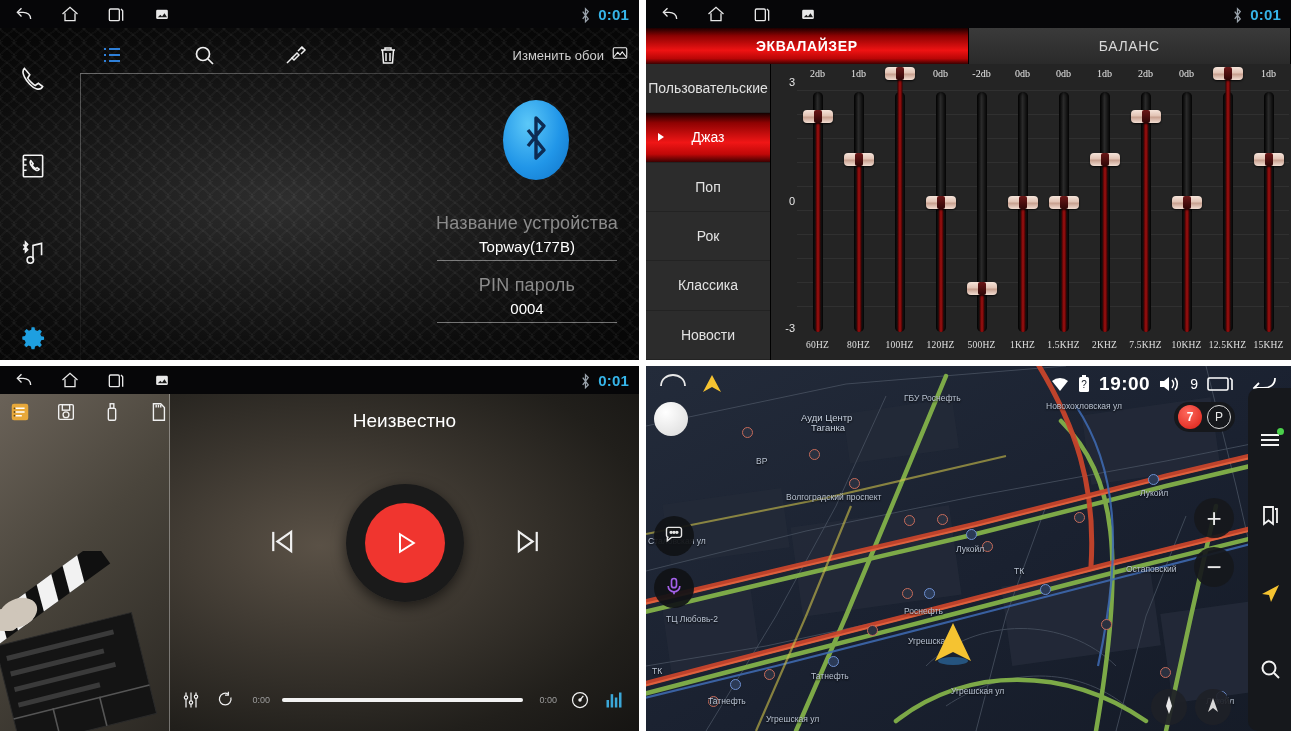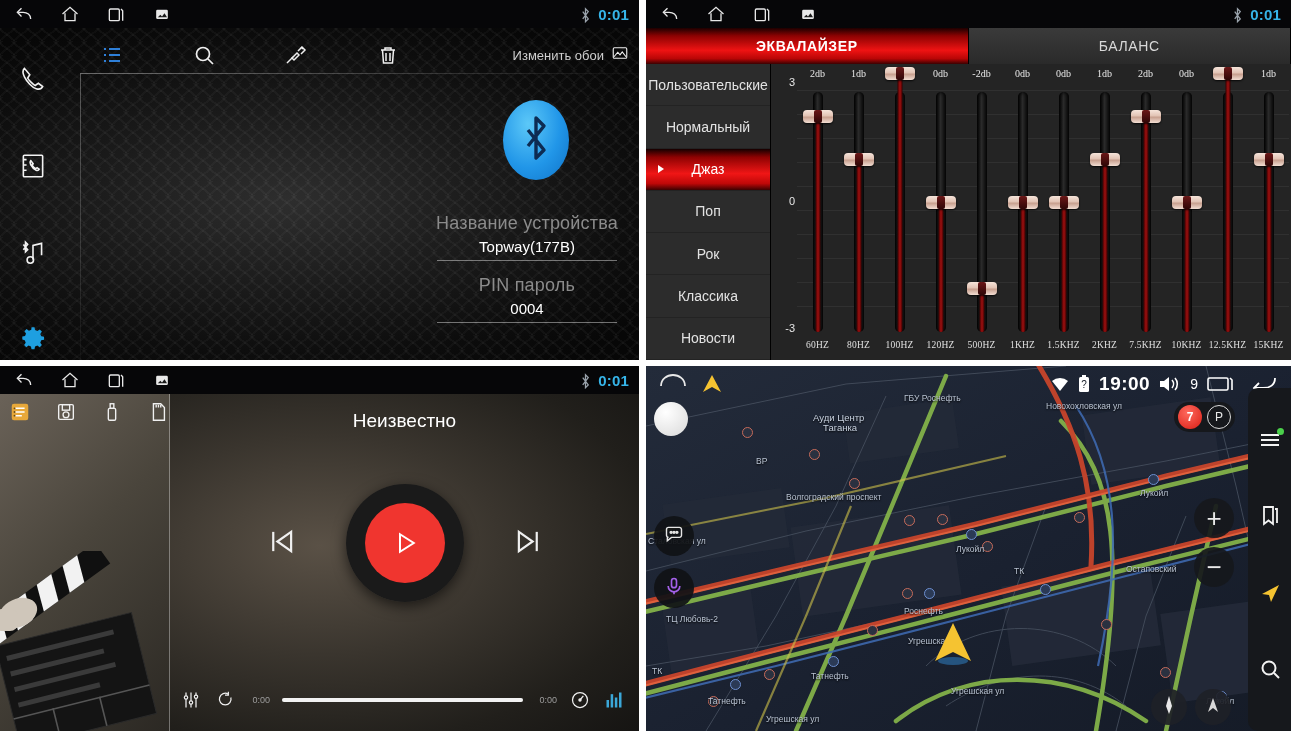--- a/index.html
+++ b/index.html
@@ -275,21 +275,21 @@
   .map-bottom-btns { position:absolute; right:60px; bottom:6px; z-index:6; display:flex; gap:8px; }
   .bbtn { width:36px;height:36px;border-radius:50%;background:rgba(30,33,39,.92);
           display:flex;align-items:center;justify-content:center; }
   .bbtn svg { width:16px;height:20px; }
   .map-me { position:absolute; left:286px; top:255px; z-index:5; }
   .map-me svg { width:42px; height:44px; }
   .maplabel {
     position:absolute; color:#b9c3d2; font-size:8.5px; z-index:4;
     white-space:nowrap; text-shadow:0 1px 2px #000;
   }
-  .maplabel.big { font-size:9.5px; color:#c8d2e0;margin-left:12px; }
+  .maplabel.big { font-size:9.5px; color:#c8d2e0; }
   .poi {
     position:absolute; width:11px;height:11px;border-radius:50%;
     background:#2a3140; border:1.6px solid #c76b5a; z-index:4;
   }
   .poi.blue { border-color:#6d8fd0; background:#2b3a56; }
 </style>
 </head>
 <body>
 
 <div class="collage">
@@ -470,23 +470,20 @@
         </div>
         <div class="eq-tab idle">
           <span>БАЛАНС</span>
         </div>
       </div>
 
       <div class="eq-body">
         <div class="eq-presets">
           <div class="preset">
             <span>Пользовательские</span>
-            </div>
-          <div class="preset">
-            <span>Нормальный</span>
             </div>
           <div class="preset sel">
             <span class="caret"></span>
             <span>Джаз</span>
             </div>
           <div class="preset">
             <span>Поп</span>
             </div>
           <div class="preset">
             <span>Рок</span>

